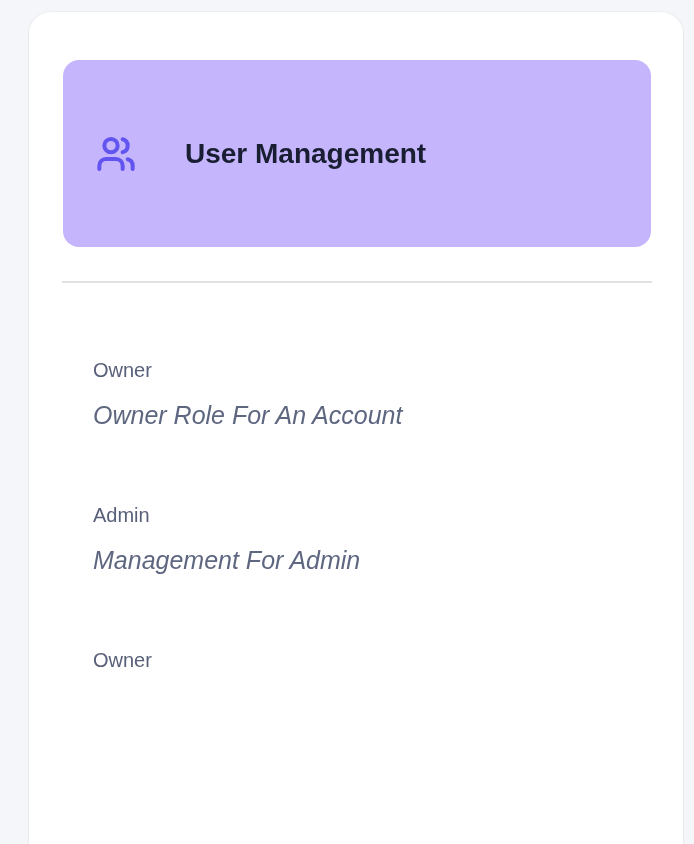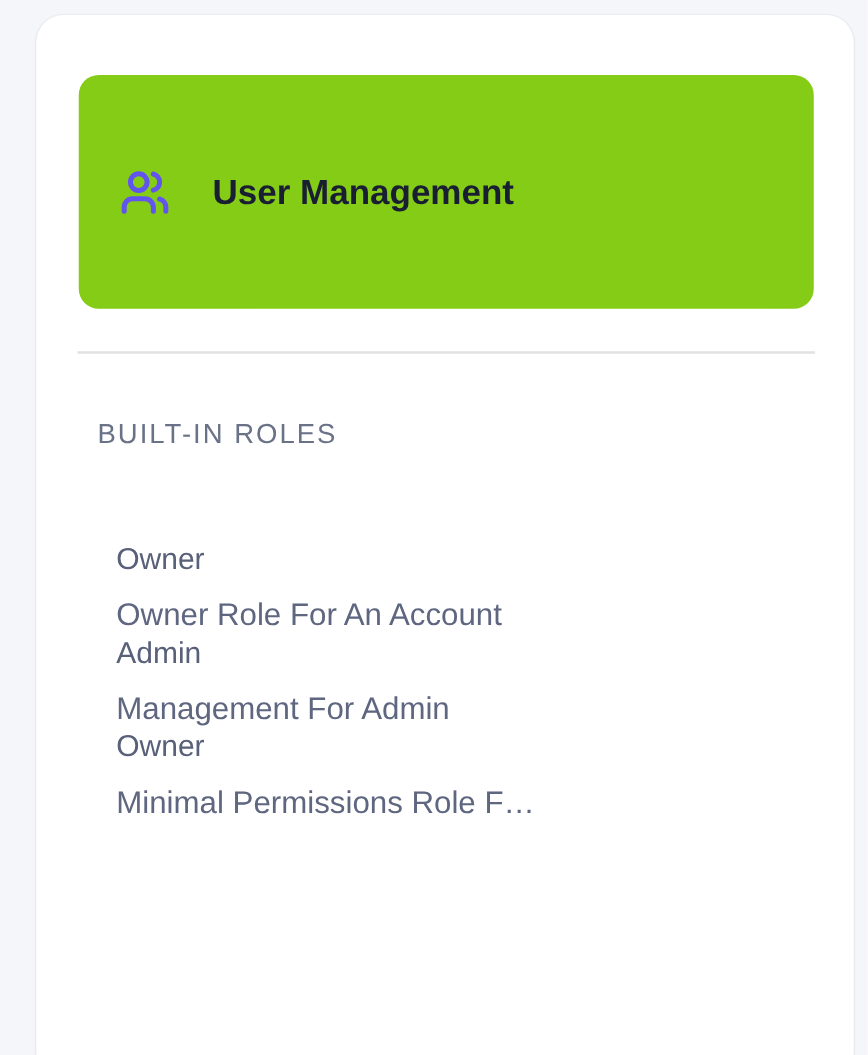--- a/index.html
+++ b/index.html
@@ -12,26 +12,27 @@
   .panel {
     position:absolute;
     left:29px; top:12px;
     width:654px; height:852px;
     background:#FFFFFF;
     border-radius:22px;
     box-shadow:0 1px 3px rgba(16,24,40,0.06), 0 0 0 1px rgba(16,24,40,0.03);
     padding:48px 32px 0 34px;
   }
   .banner {
-    background:#84cc16;
+    background:#c4b5fd;
     border-radius:16px;
     height:187px;
     display:flex;
     align-items:center;
     padding:0 28px 0 33px;
+    gap:15px;
   }
   .banner-icon {
     flex:0 0 auto;
     width:40px; height:40px;
     margin-right:34px;
     display:block;
   }
   .banner-text { flex:1 1 auto; }
   .banner-title {
     font-size:28px;
@@ -59,34 +60,35 @@
     font-weight:400;
     letter-spacing:1.6px;
     color:#6A7288;
     line-height:27px;
   }
   .role-list {
     list-style:none;
     margin:72px 0 0 30px;
   }
   .role-item { cursor:pointer; }
-  .role-item + .role-item { }
+  .role-item + .role-item { margin-top:70px; }
   .role-name {
-    font-size:24px;
+    font-size:20px;
     font-weight:400;
     color:#59617A;
     line-height:31px;
   }
   .role-desc {
     font-size:25px;
     font-weight:400;
     color:#5E6680;
     line-height:29px;
     margin-top:15px;
     white-space:nowrap;
+    font-style:italic;
   }
 </style>
 </head>
 <body>
 
 <div class="panel">
 
   <div class="banner">
     <svg class="banner-icon" viewBox="0 0 24 24" fill="none" stroke="#6254EE" stroke-width="2.4" stroke-linecap="round" stroke-linejoin="round">
       <path d="M16 21v-2a4 4 0 0 0-4-4H6a4 4 0 0 0-4 4v2"></path>
@@ -94,30 +96,28 @@
       <path d="M22 21v-2a4 4 0 0 0-3-3.87"></path>
       <path d="M16 3.13a4 4 0 0 1 0 7.75"></path>
     </svg>
     <div class="banner-text">
       <div class="banner-title">User Management</div>
     </div>
   </div>
 
   <hr class="divider">
 
-  <div class="section-label">BUILT-IN ROLES</div>
 
   <ul class="role-list">
     <li class="role-item">
       <div class="role-name">Owner</div>
       <div class="role-desc">Owner Role For An Account</div>
     </li>
     <li class="role-item">
       <div class="role-name">Admin</div>
       <div class="role-desc">Management For Admin</div>
     </li>
     <li class="role-item">
       <div class="role-name">Owner</div>
-      <div class="role-desc">Minimal Permissions Role F…</div>
     </li>
   </ul>
 
 </div>
 
 </body></html>

